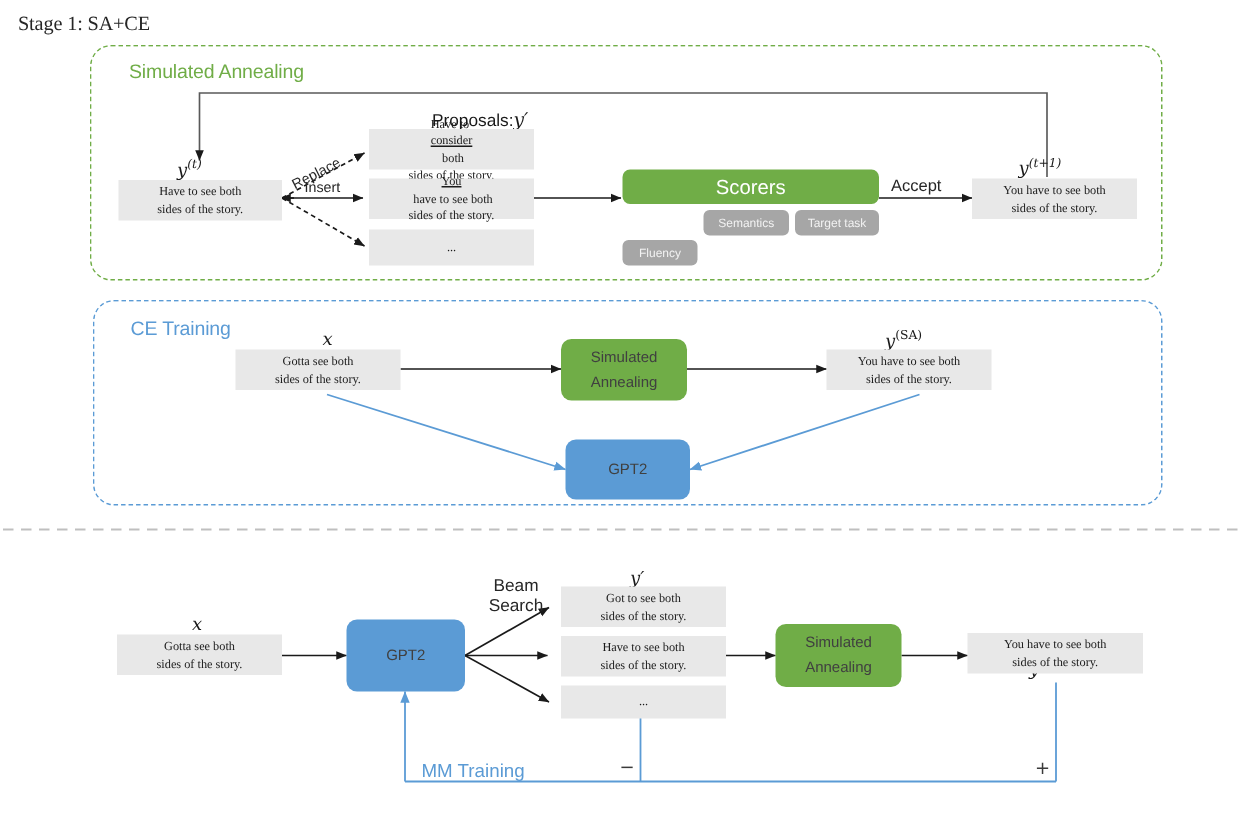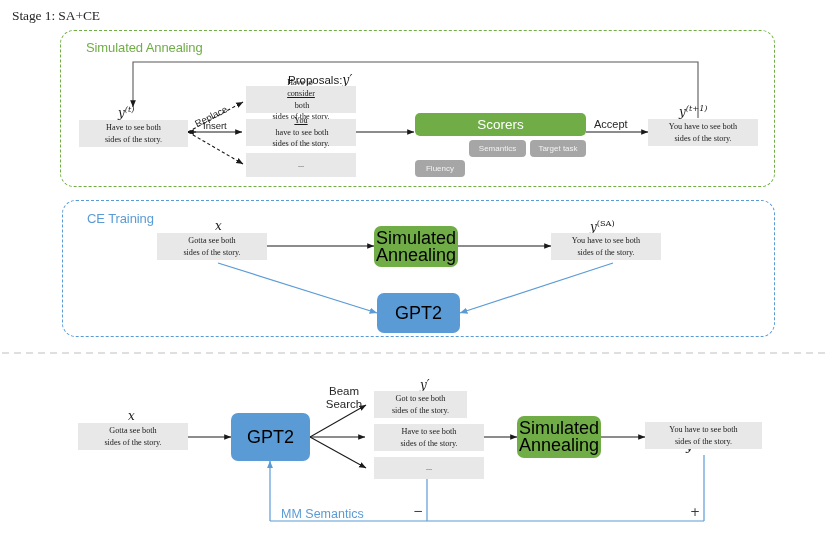--- a/index.html
+++ b/index.html
@@ -65,26 +65,26 @@
     justify-content: center;
     white-space: pre;
     box-sizing: border-box;
     padding: 2px 20px;
   }
   .textbox u { text-decoration: underline; }
 
   .roundbox {
     position: absolute;
     border-radius: 7px;
-    color: #000000;
+    color: #404040;
     display: flex;
     align-items: center;
     justify-content: center;
     text-align: center;
-    font-size: 18px;
+    font-size: 10px;
     line-height: 17px;
     box-sizing: border-box;
   }
   .roundbox.green { background: #70AD47; }
   .roundbox.blue  { background: #5B9BD5; }
 
   .scorers {
     position: absolute;
     background: #70AD47;
     border-radius: 5px;
@@ -327,32 +327,32 @@
 
   <div class="roundbox blue" style="left:231px; top:413px; width:79px; height:48px;">
     <span>GPT2</span>
   </div>
 
   <div class="plainlabel center" style="left:316px; top:385px; width:56px; font-size:11.5px; line-height:13px; white-space:pre-line;">Beam
 Search</div>
 
   <div class="mathlabel" style="left:420px; top:378px;">y<span class="prime">′</span></div>
 
-  <div class="textbox" style="left:374px; top:391px; width:93px; height:27px;">Got to see both
+  <div class="textbox" style="left:374px; top:391px; width:110px; height:27px;">Got to see both
 sides of the story.</div>
   <div class="textbox" style="left:374px; top:424px; width:110px; height:27px;">Have to see both
 sides of the story.</div>
   <div class="textbox" style="left:374px; top:457px; width:110px; height:22px;">...</div>
 
   <div class="roundbox green" style="left:517px; top:416px; width:84px; height:42px;">
     <span style="white-space:pre-line;">Simulated
 Annealing</span>
   </div>
 
   <div class="mathlabel" style="left:686px; top:405px;margin-top:32px;">y<sup>(SA-S2)</sup></div>
   <div class="textbox" style="left:645px; top:422px; width:117px; height:27px;">You have to see both
 sides of the story.</div>
 
-  <div class="bluelabel" style="left:281px; top:507px;">MM Semantics</div>
+  <div class="bluelabel" style="left:281px; top:507px;">MM Training</div>
   <div class="signlabel" style="left:413px; top:504px;">−</div>
   <div class="signlabel" style="left:690px; top:505px;">+</div>
 
 </div>
 
 </body></html>

